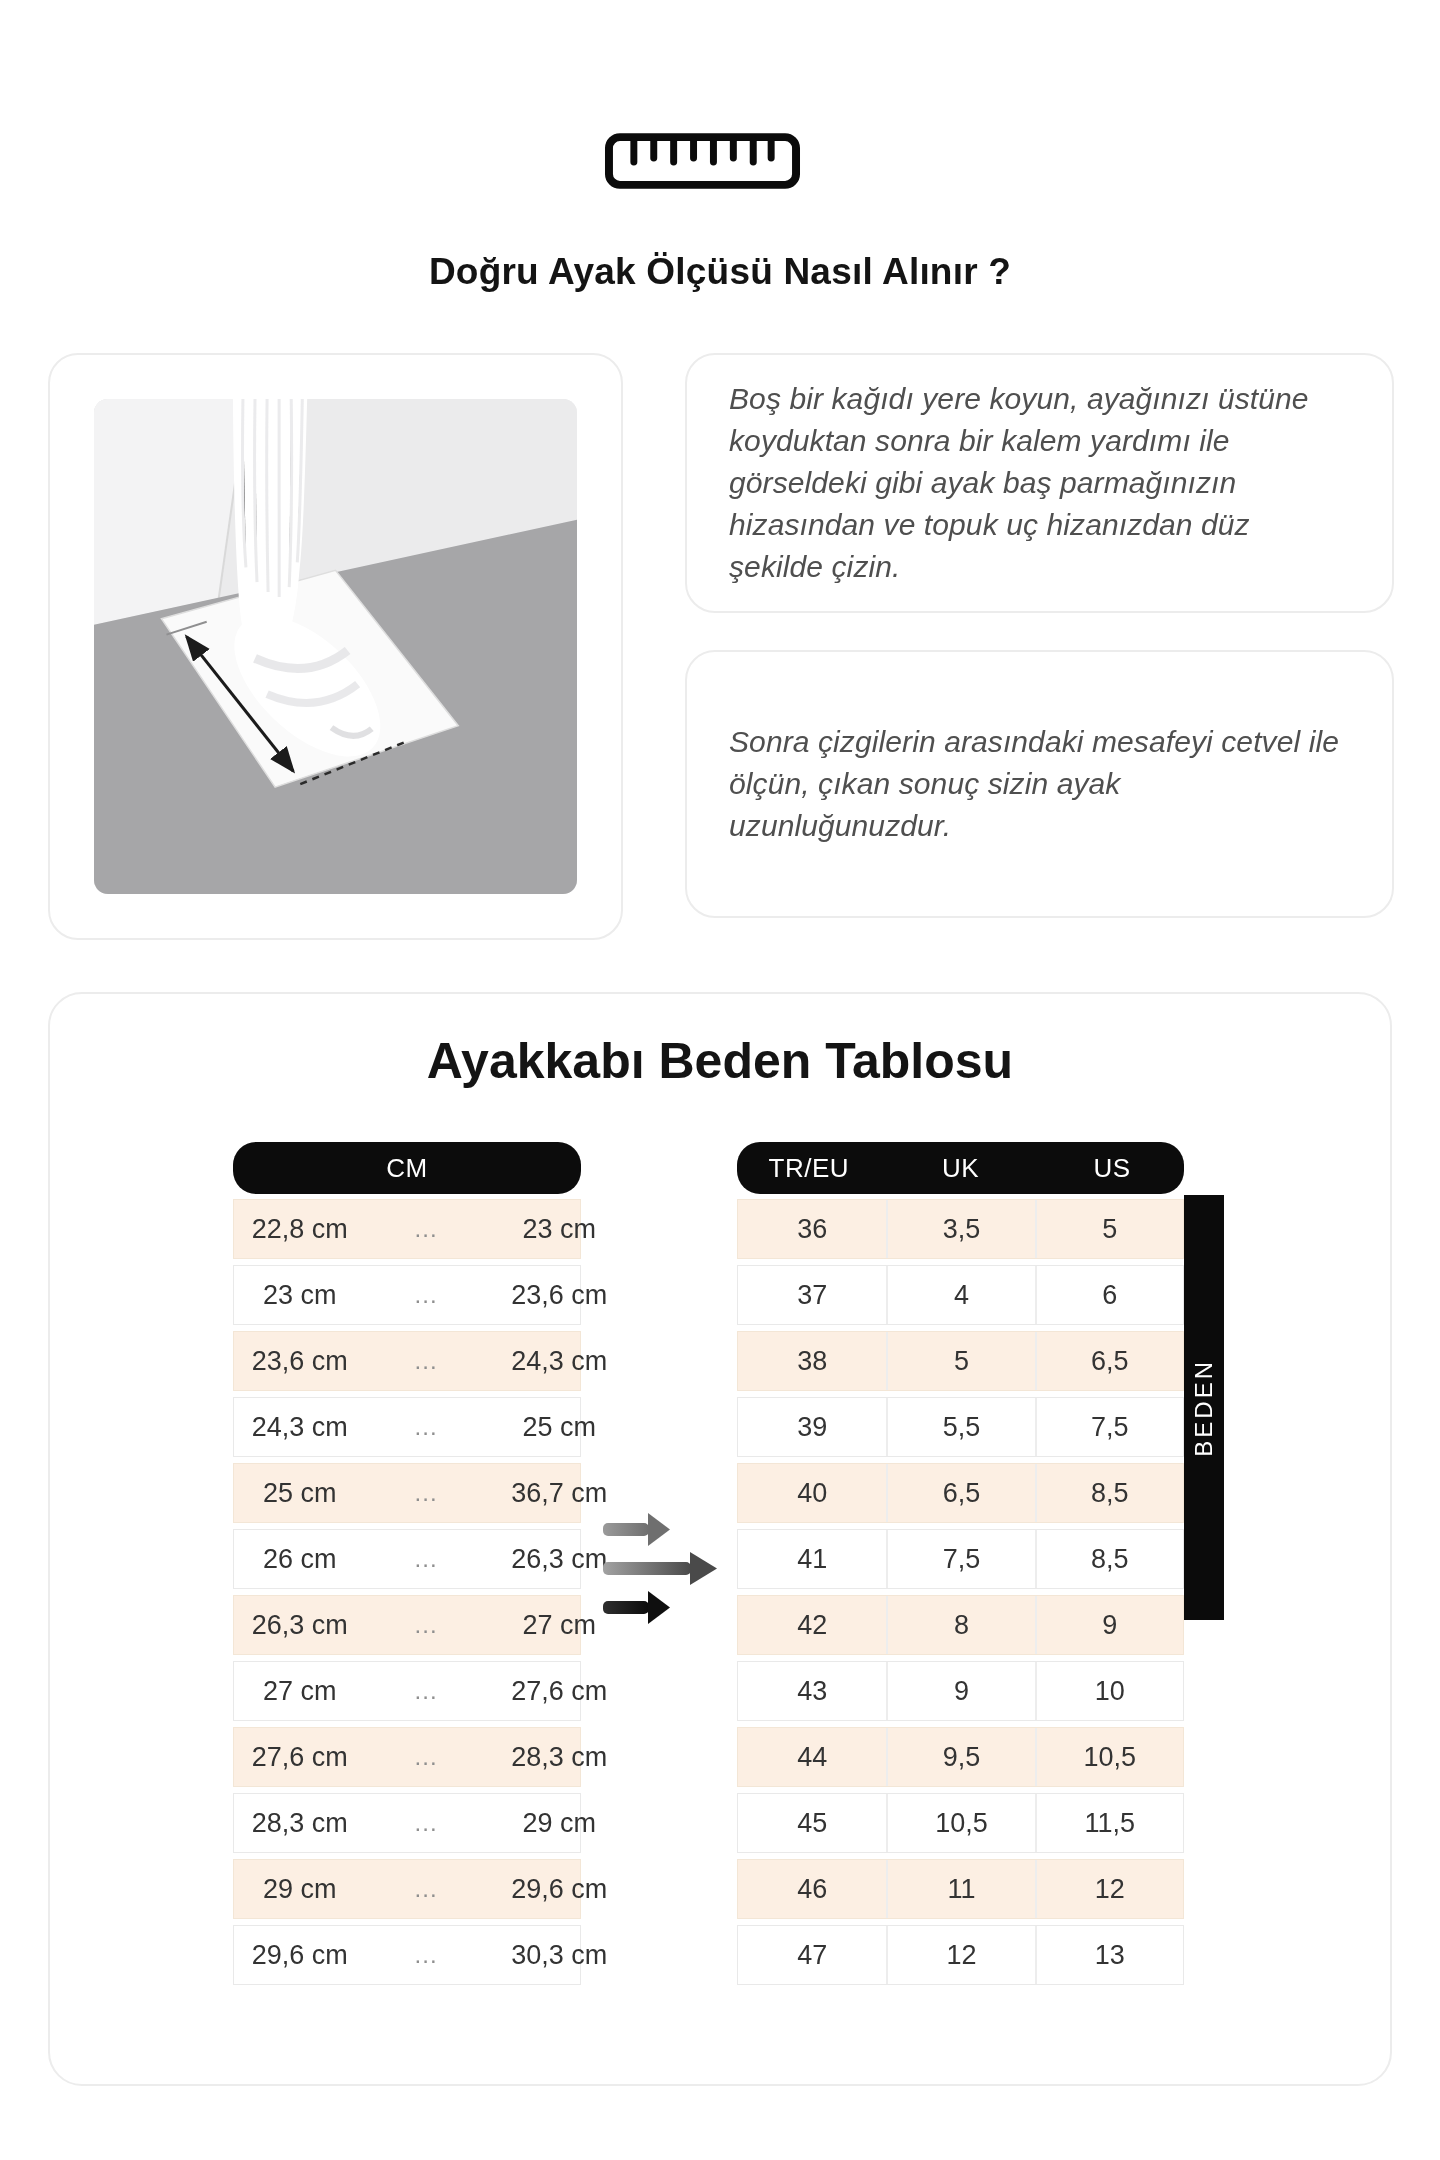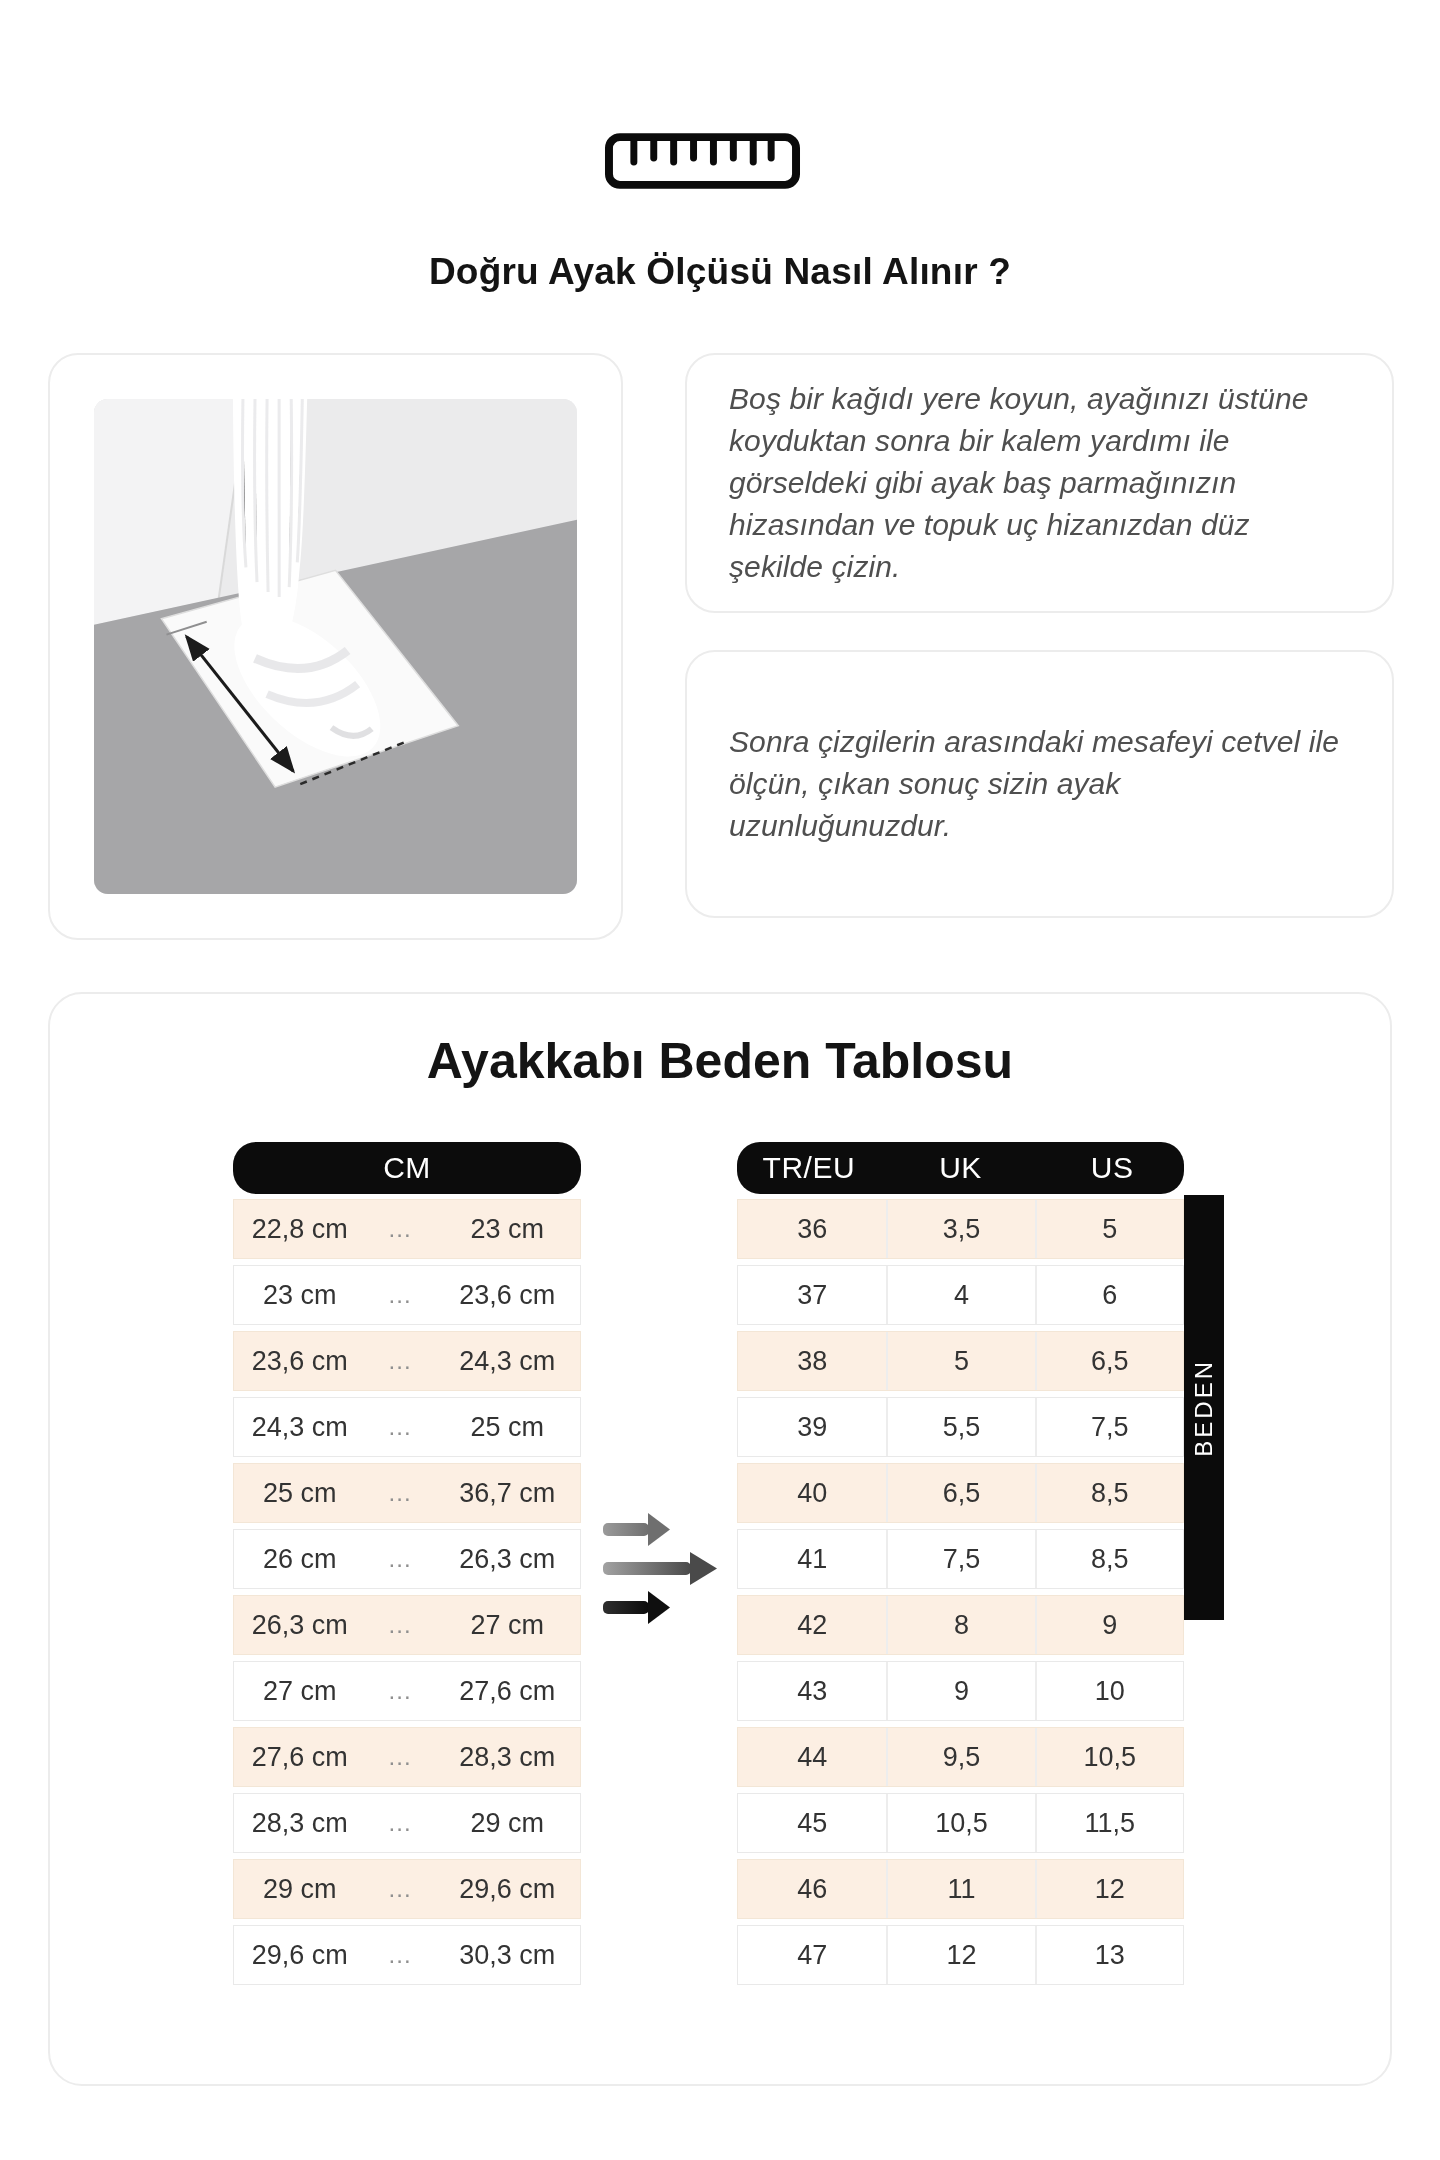--- a/index.html
+++ b/index.html
@@ -36,34 +36,34 @@
 
   
   .table-card { left:48px; top:992px; width:1344px; height:1094px; border-radius:34px; }
   .table-title {
     position:absolute; left:0; top:38px; width:100%; text-align:center;
     font-size:50px; font-weight:700; color:#141414;
   }
 
   .t-header {
     height:52px; margin-bottom:5px; background:var(--header-bg,#0c0c0c);
-    color:#fff; font-size:30px; letter-spacing:0.5px;
+    color:#fff; font-size:26px; letter-spacing:0.5px;
     display:grid; align-items:center; text-align:center;border-radius:23px;
   }
   .cm-table  { left:183px; top:148px; width:348px; }
   .size-table{ left:687px; top:148px; width:447px; }
   .size-table .t-header { grid-template-columns:1fr 1fr 1fr;gap:8px; }
 
   .t-row {
     height:60px; margin-bottom:6px; border:1px solid #e9e9e9;
     background:#fff; display:grid; align-items:center; text-align:center;
     font-size:27px; color:var(--table-text,#333);
   }
   .t-row.alt { background:var(--row-accent,#fcefe3); border-color:#f3e6d6; }
-  .cm-table .t-row { grid-template-columns:38% 20% 42%; }
+  .cm-table .t-row { grid-template-columns:38% 20% 42%;gap:26px; }
   .size-table .t-row { grid-template-columns:1fr 1fr 1fr; }
   .size-table .t-row .cell + .cell { border-left:2px solid #ededed; height:100%; display:flex; align-items:center; justify-content:center; }
   .size-table .t-row .cell { height:100%; display:flex; align-items:center; justify-content:center; }
   .dots { color:#8f8f8f; font-size:24px; letter-spacing:1px; }
 
   .beden-bar {
     left:1134px; top:201px; width:40px; height:425px;
     background:#0b0b0b; display:flex; align-items:center; justify-content:center;
   }
   .beden-label {

